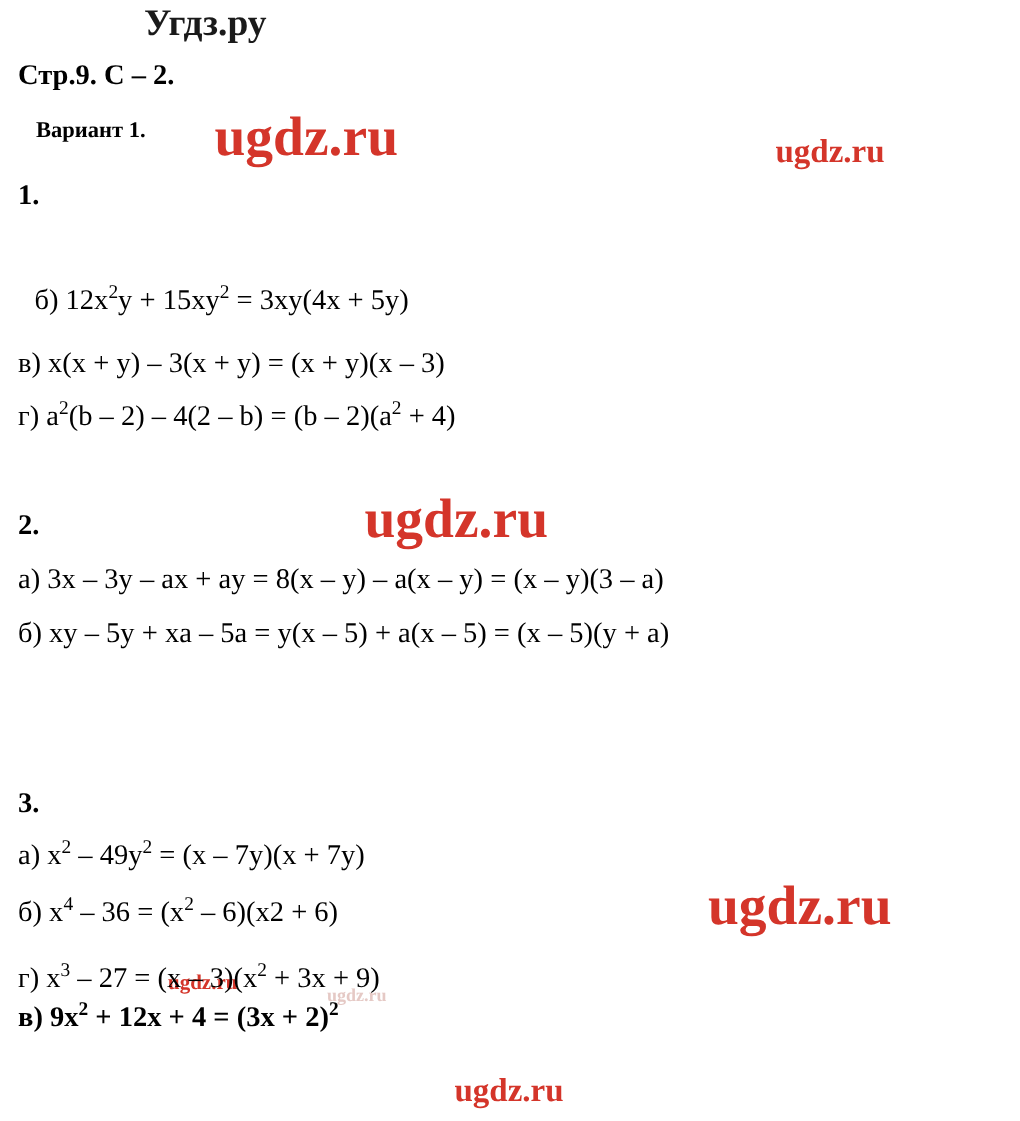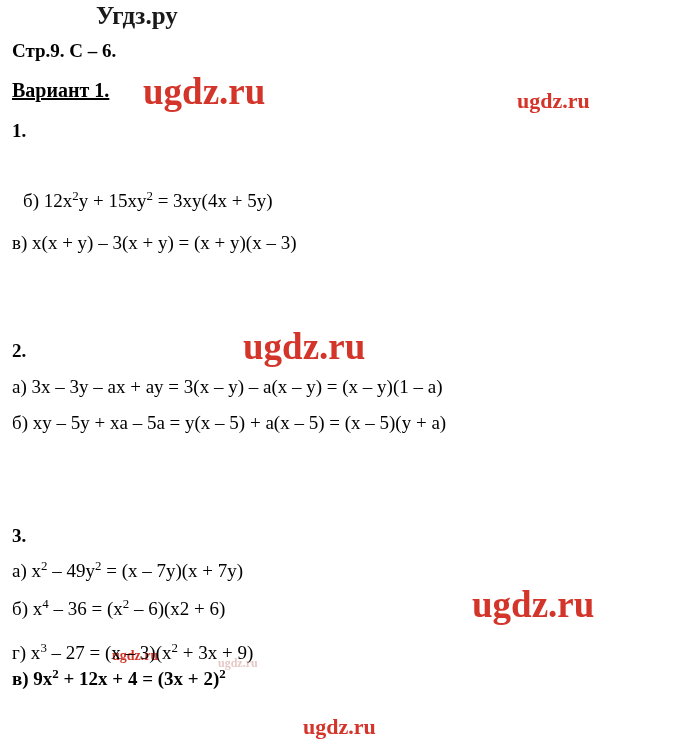--- a/index.html
+++ b/index.html
@@ -52,24 +52,23 @@
 
   .head-line {
     position: absolute;
     left: 12px;
     top: 40px;
     font-size: 19px;
     font-weight: bold;
   }
   .variant-line {
     position: absolute;
-    left: 12px;
+    left: 24px;
     top: 79px;
-    font-size: 20px;
-    text-decoration: underline;
+    font-size: 15px;
   }
   .variant-line b { font-weight: bold; }
 
   .tasknum {
     position: absolute;
     left: 12px;
     font-size: 19px;
     font-weight: bold;
   }
 
@@ -94,29 +93,30 @@
   <div class="top-logo">Угдз.ру</div>
 
   <div class="wm wm-1">ugdz.ru</div>
   <div class="wm wm-2">ugdz.ru</div>
   <div class="wm wm-3">ugdz.ru</div>
   <div class="wm wm-4">ugdz.ru</div>
   <div class="wm wm-5">ugdz.ru</div>
   <div class="wm wm-6">ugdz.ru</div>
   <div class="wm wm-7">ugdz.ru</div>
 
-  <div class="head-line">Стр.9. С – 6.</div>
+  <div class="head-line">Стр.9. С – 2.</div>
   <div class="variant-line"><b>Вариант 1.</b></div>
 
   <div class="tasknum" style="top:120px;">1.</div>
   <div class="item" style="top:190px;margin-left:11px;">б) 12x<sup>2</sup>y + 15xy<sup>2</sup> = 3xy(4x + 5y)</div>
   <div class="item" style="top:232px;">в) x(x + y) – 3(x + y) = (x + y)(x – 3)</div>
+  <div class="item" style="top:267px;">г) a<sup>2</sup>(b – 2) – 4(2 – b) = (b – 2)(a<sup>2</sup> + 4)</div>
 
   <div class="tasknum" style="top:340px;">2.</div>
-  <div class="item" style="top:376px;">а) 3x – 3y – ax + ay = 3(x – y) – a(x – y) = (x – y)(1 – a)</div>
+  <div class="item" style="top:376px;">а) 3x – 3y – ax + ay = 8(x – y) – a(x – y) = (x – y)(3 – a)</div>
   <div class="item" style="top:412px;">б) xy – 5y + xa – 5a = y(x – 5) + a(x – 5) = (x – 5)(y + a)</div>
 
   <div class="tasknum" style="top:525px;">3.</div>
   <div class="item" style="top:560px;">а) x<sup>2</sup> – 49y<sup>2</sup> = (x – 7y)(x + 7y)</div>
   <div class="item" style="top:598px;">б) x<sup>4</sup> – 36 = (x<sup>2</sup> – 6)(x2 + 6)</div>
   <div class="item" style="top:668px;font-weight:bold;">в) 9x<sup>2</sup> + 12x + 4 = (3x + 2)<sup>2</sup></div>
   <div class="item" style="top:642px;">г) x<sup>3</sup> – 27 = (x – 3)(x<sup>2</sup> + 3x + 9)</div>
 
 </div>
 

